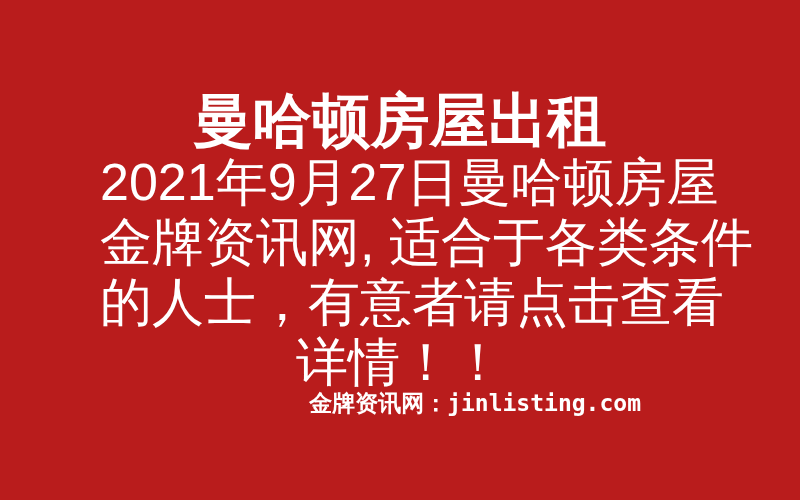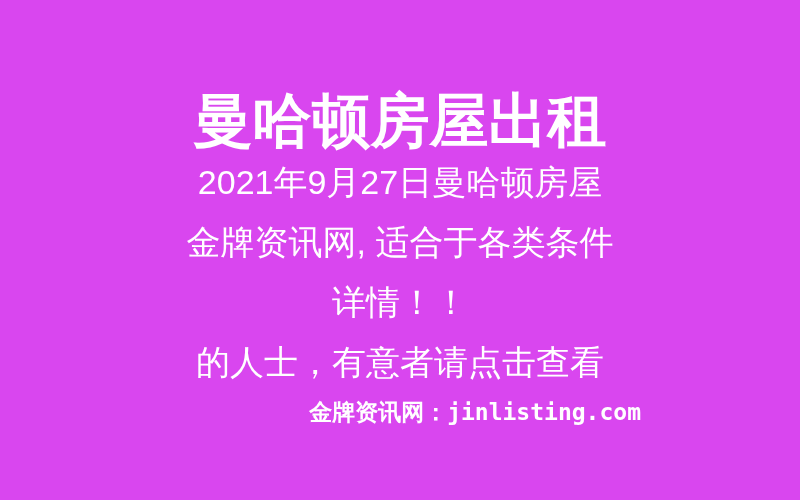--- a/index.html
+++ b/index.html
@@ -10,21 +10,21 @@
     width: 800px;
     height: 500px;
     overflow: hidden;
     font-family: "Liberation Sans", "DejaVu Sans", sans-serif;
   }
 
   #poster {
     position: relative;
     width: 800px;
     height: 500px;
-    background: #d946ef;
+    background: #b91c1c;
     box-sizing: border-box;
     overflow: hidden;
   }
 
   
   #title-block {
     position: absolute;
     left: 0;
     top: 48px;
     width: 800px;
@@ -43,32 +43,32 @@
   
   #body-block {
     position: absolute;
     left: 100px;
     top: 152px;
     width: 600px;
     text-align: center;
   }
   .body-line {
     color: #ffffff;
-    font-size: 34px;
+    font-size: 52px;
     font-weight: 500;
     line-height: 60px;
     white-space: nowrap;
     letter-spacing: 0px;
   }
 
   
   #footer-block {
     position: absolute;
     left: 0;
-    top: 397px;
+    top: 388px;
     width: 696px;
     padding-right: 55px;
     box-sizing: border-box;
     text-align: right;
     white-space: nowrap;
   }
   #footer-label {
     color: #ffffff;
     font-size: 23px;
     font-weight: 700;
@@ -87,21 +87,21 @@
 
 <div id="poster">
 
   <div id="title-block">
     <h1 id="poster-title">曼哈顿房屋出租</h1>
   </div>
 
   <div id="body-block">
     <div class="body-line">2021年9月27日曼哈顿房屋</div>
     <div class="body-line">金牌资讯网, 适合于各类条件</div>
+    <div class="body-line">的人士，有意者请点击查看</div>
     <div class="body-line">详情！！</div>
-    <div class="body-line">的人士，有意者请点击查看</div>
   </div>
 
   <div id="footer-block">
     <span id="footer-label">金牌资讯网：</span><span id="footer-url">jinlisting.com</span>
   </div>
 
 </div>
 
 </body></html>

